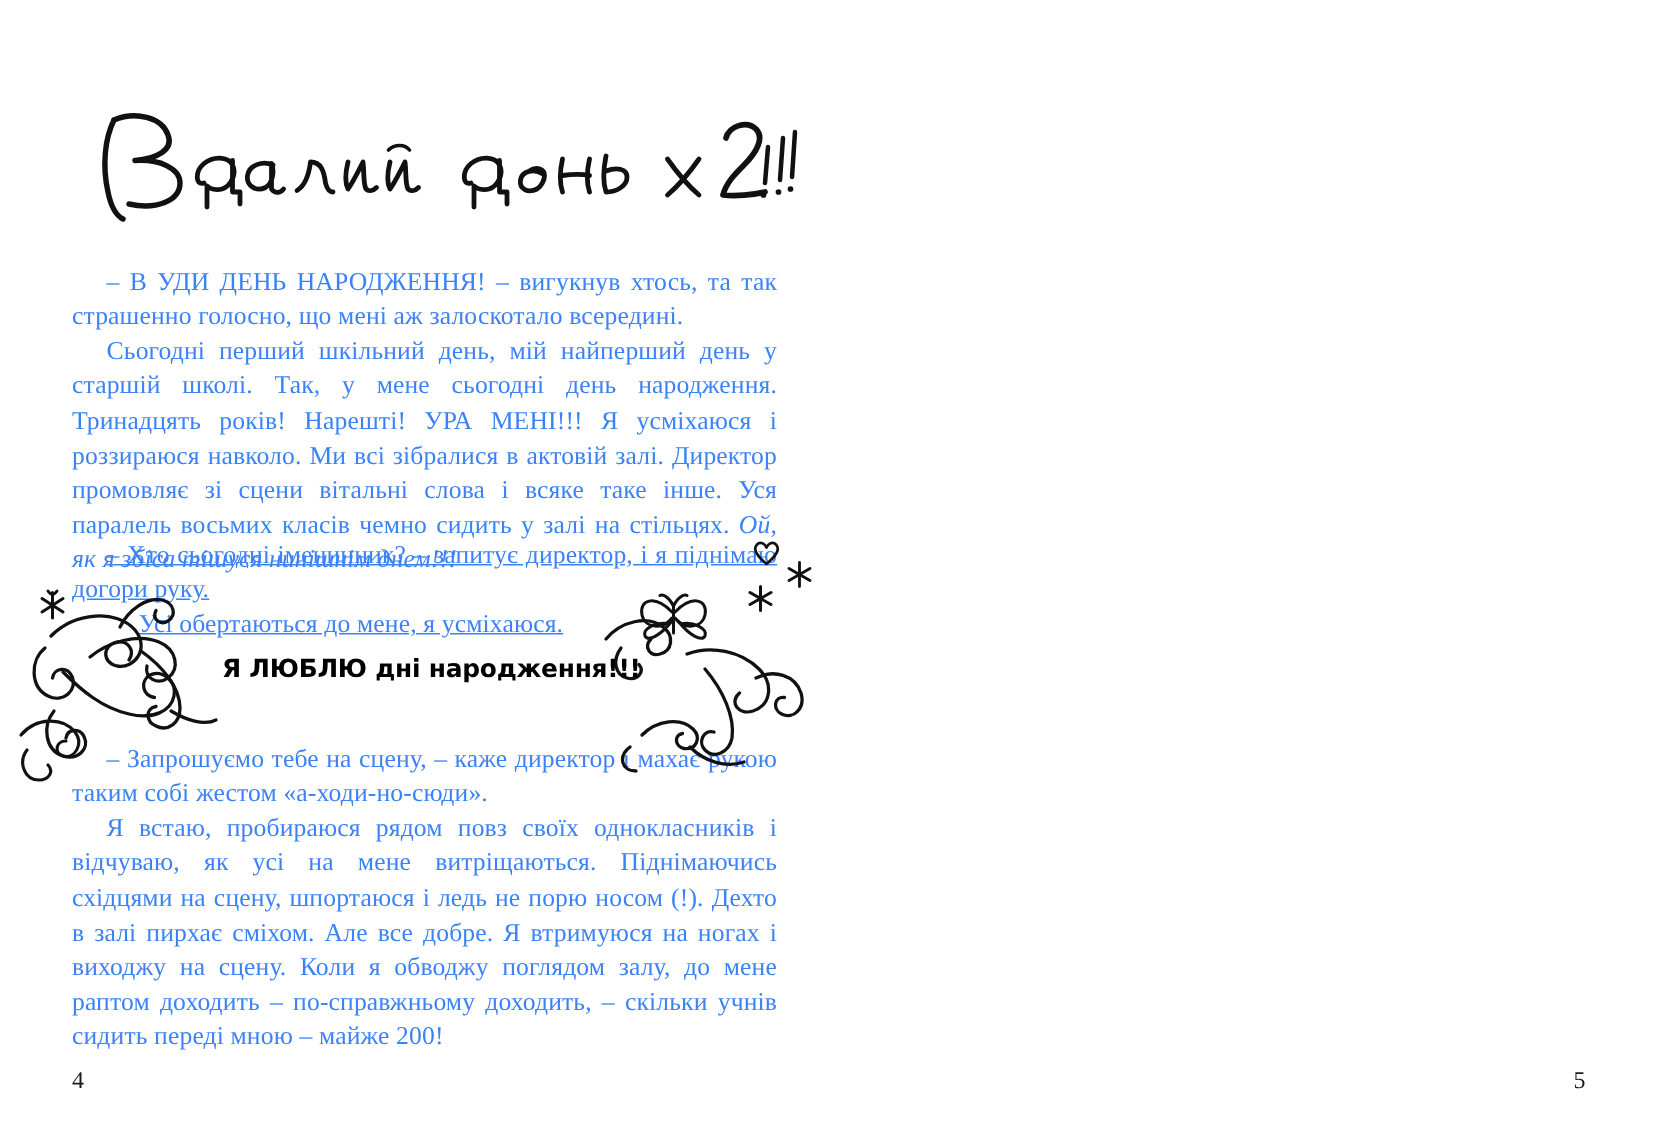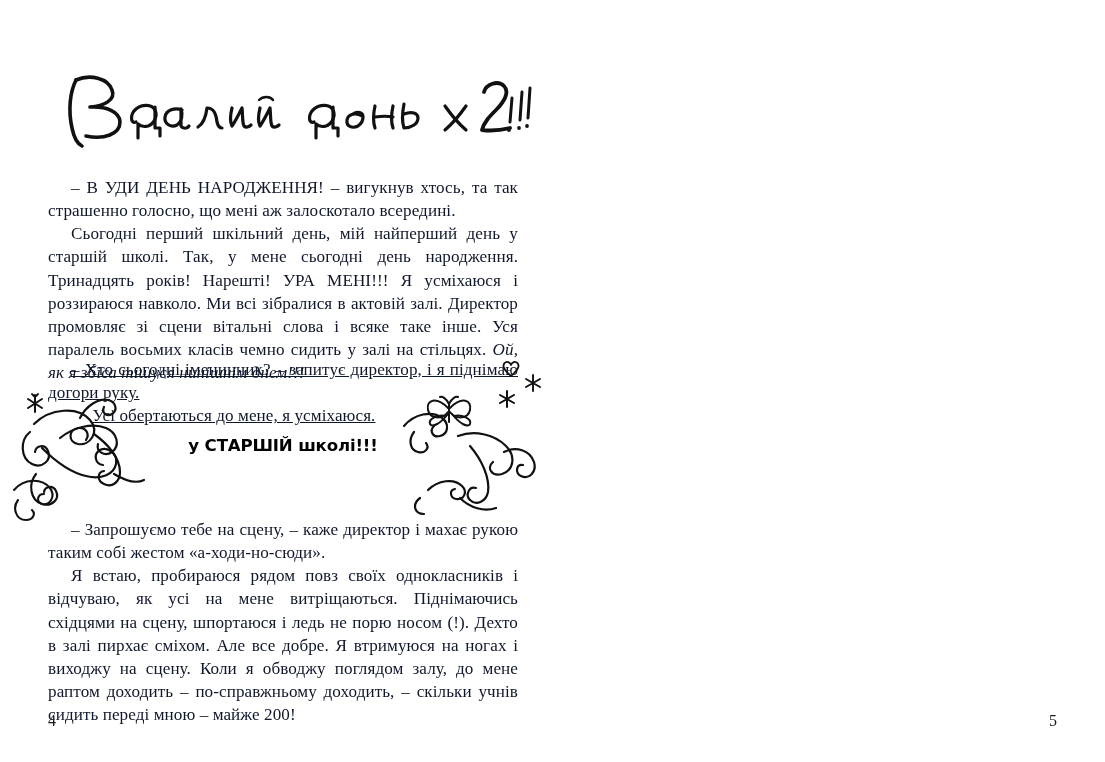--- a/index.html
+++ b/index.html
@@ -39,21 +39,21 @@
     height: 86px;
   }
   .title-hand svg { display: block; overflow: visible; }
 
   
   .col {
     position: absolute;
     font-size: 17.1px;
     line-height: 1.355;
     text-align: justify;
-    color: #0f172a;
+    color: #3b82f6;
     letter-spacing: 0.005em;
   }
   .col p {
     margin: 0;
     text-indent: 1.35em;
   }
   .col i, .col em { font-style: italic; }
 
   .left-col-a {
     left: 48px;
@@ -61,21 +61,21 @@
     width: 470px;
   }
   .left-col-b {
     left: 48px;
     top: 358px;
     width: 470px;
     text-decoration: underline;
   }
   .left-col-c {
     left: 48px;
-    top: 518px;
+    top: 494px;
     width: 470px;
   }
 
   
   .hand-block {
     position: absolute;
     left: 148px;
     top: 436px;
     width: 270px;
     text-align: center;
@@ -160,21 +160,21 @@
       <p>– В УДИ ДЕНЬ НАРОДЖЕННЯ! – вигукнув хтось, та так страшенно голосно, що мені аж залоскотало всередині.</p>
       <p><span>Сьогодні перший шкільний день, мій найперший день у старшій школі. Так, у мене сьогодні день народження. Тринадцять років! Нарешті! УРА МЕНІ!!! Я усміхаюся і роззираюся навколо. Ми всі зібралися в актовій залі. Директор промовляє зі сцени вітальні слова і всяке таке інше. Уся паралель восьмих класів чемно сидить у залі на стільцях. </span><i>Ой, як я збіса тішуся нинішнім днем!!!</i></p>
     </div>
 
     <div class="col left-col-b">
       <p>– Хто сьогодні іменинник? – запитує директор, і я піднімаю догори руку.</p>
       <p style="text-indent:2.6em">Усі обертаються до мене, я усміхаюся.</p>
     </div>
 
     <div class="hand-block">
-      <div class="ln">у СТАРШІЙ школі!!!</div>
+      <div class="ln">Я ЛЮБЛЮ дні народження!!!</div>
     </div>
 
     <div class="col left-col-c">
       <p>– Запрошуємо тебе на сцену, – каже директор і махає рукою таким собі жестом «а-ходи-но-сюди».</p>
       <p>Я встаю, пробираюся рядом повз своїх однокласників і відчуваю, як усі на мене витріщаються. Піднімаючись східцями на сцену, шпортаюся і ледь не порю носом (!). Дехто в залі пирхає сміхом. Але все добре. Я втримуюся на ногах і виходжу на сцену. Коли я обводжу поглядом залу, до мене раптом доходить – по-справжньому доходить, – скільки учнів сидить переді мною – майже 200!</p>
     </div>
 
     <div class="decor">
 
       <svg style="left:16px; top:388px;" width="160" height="130" viewBox="0 0 160 130" aria-hidden="true">

